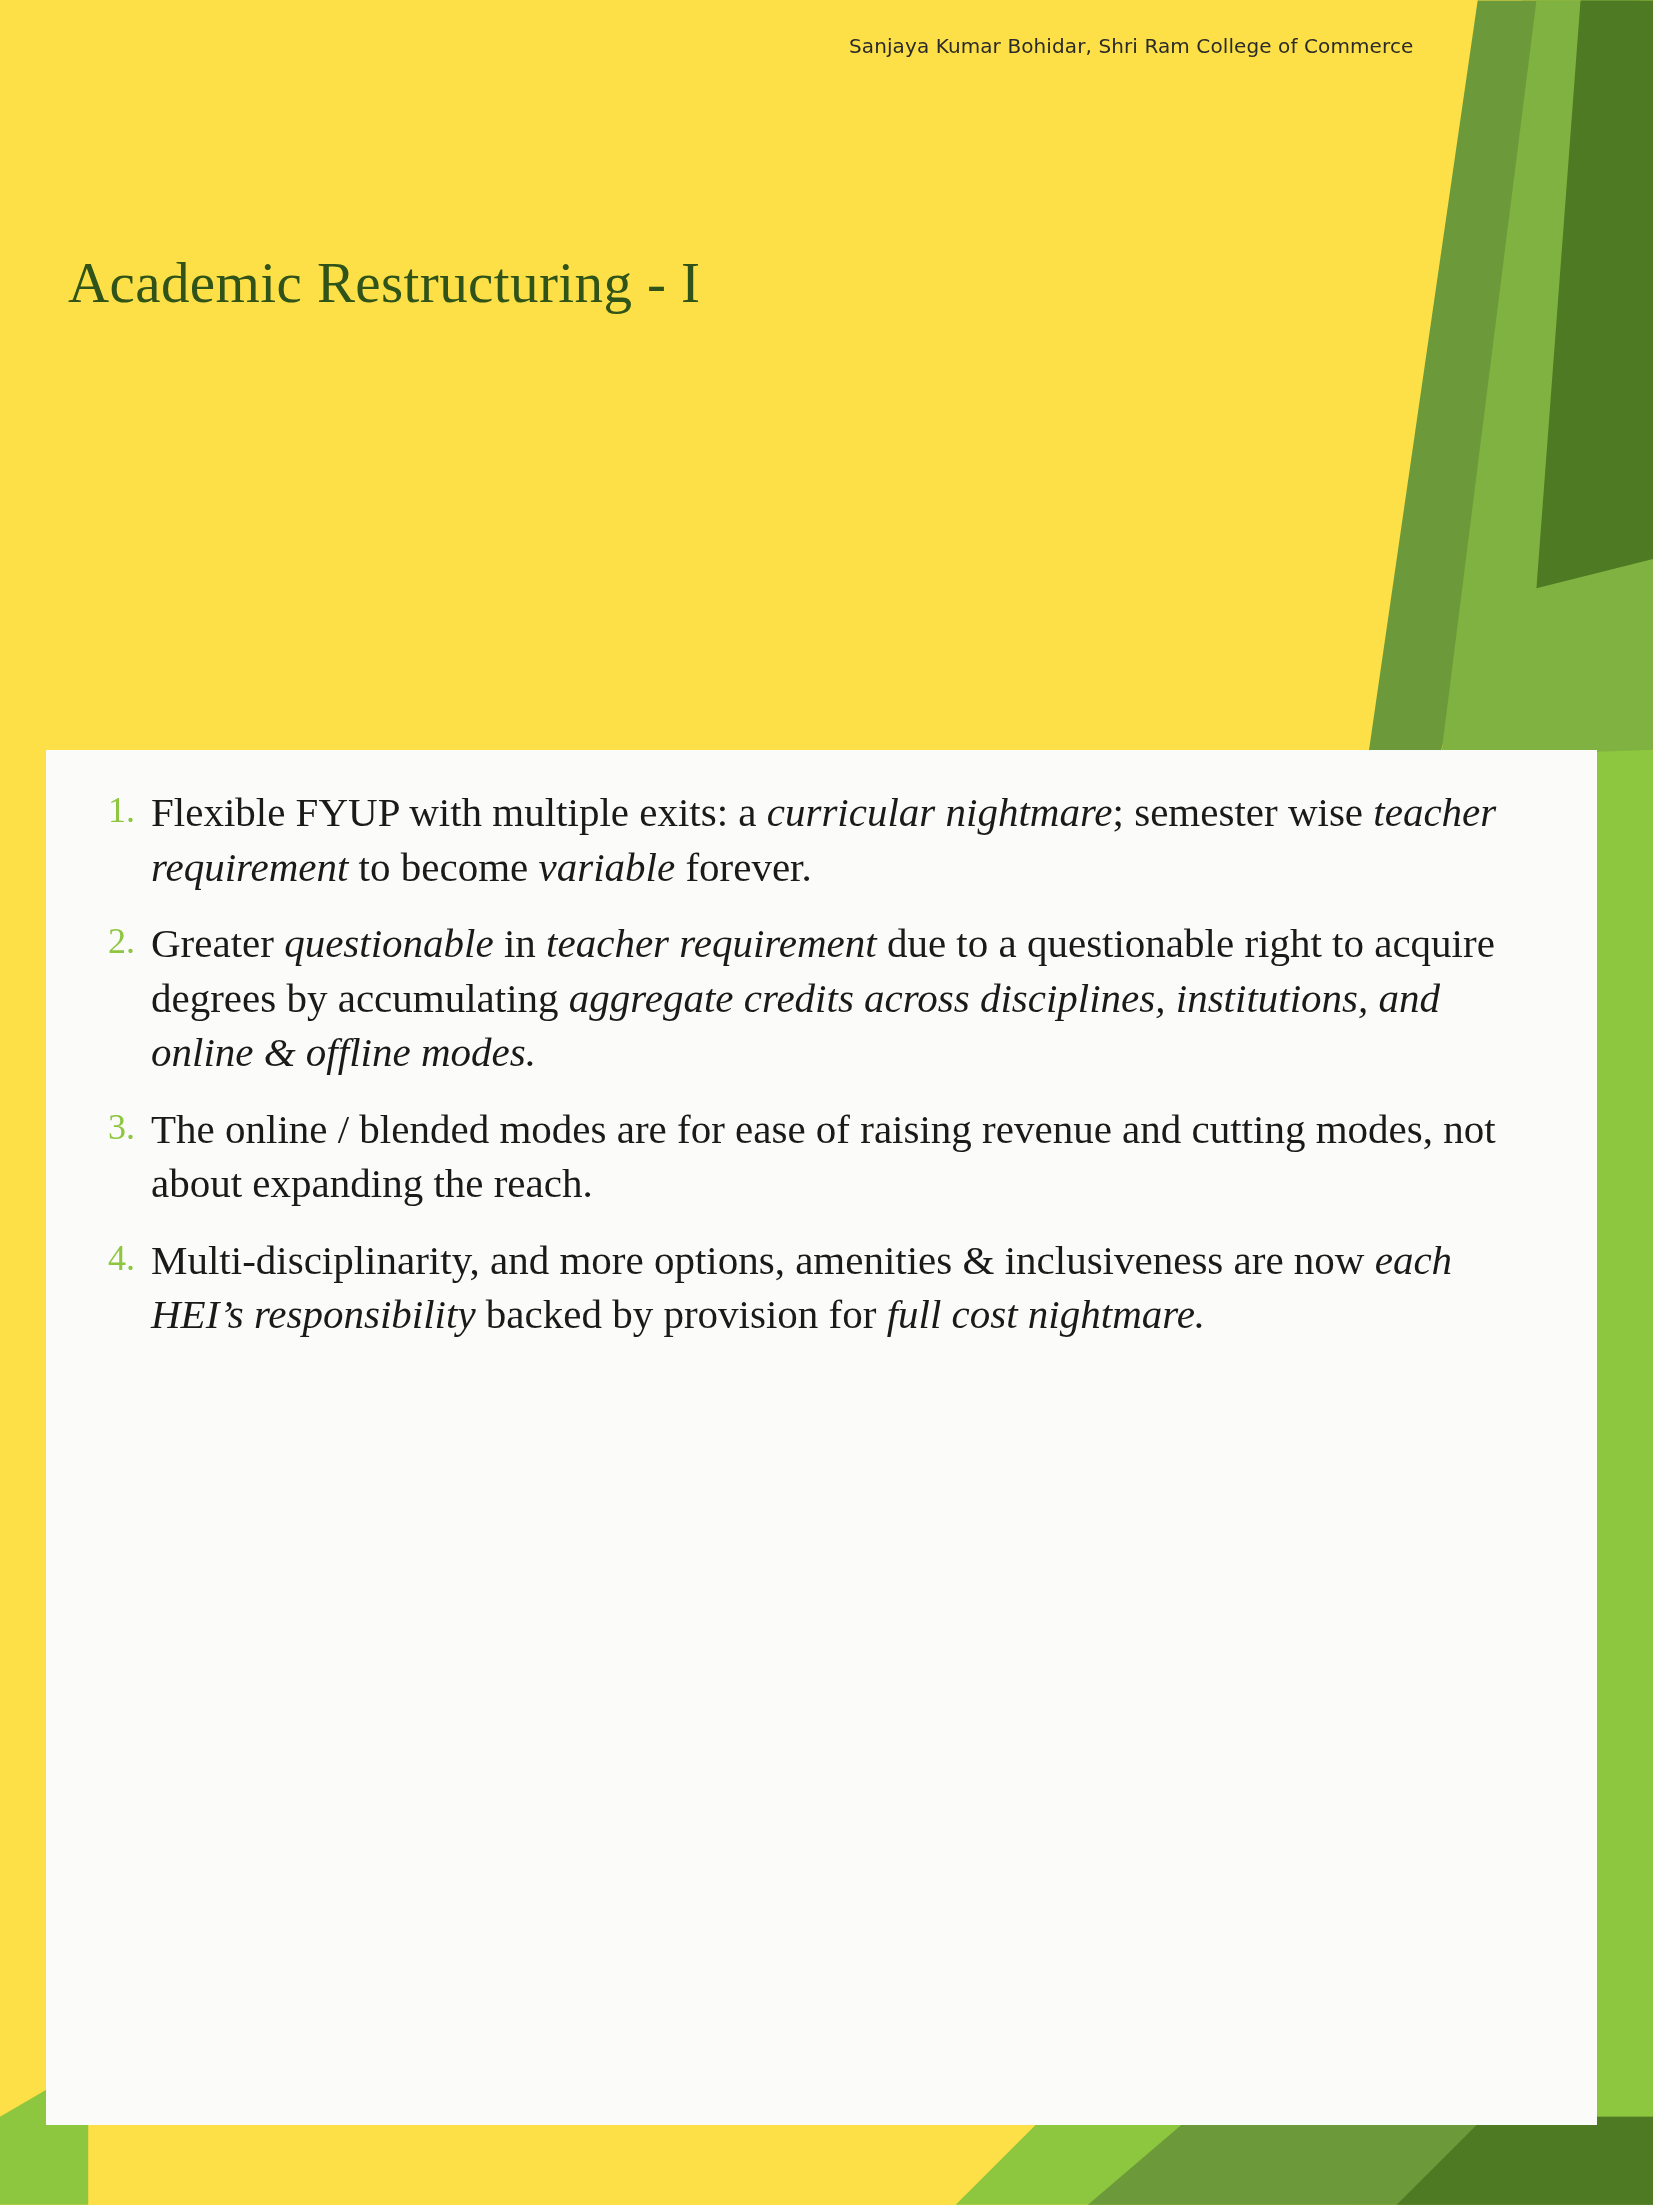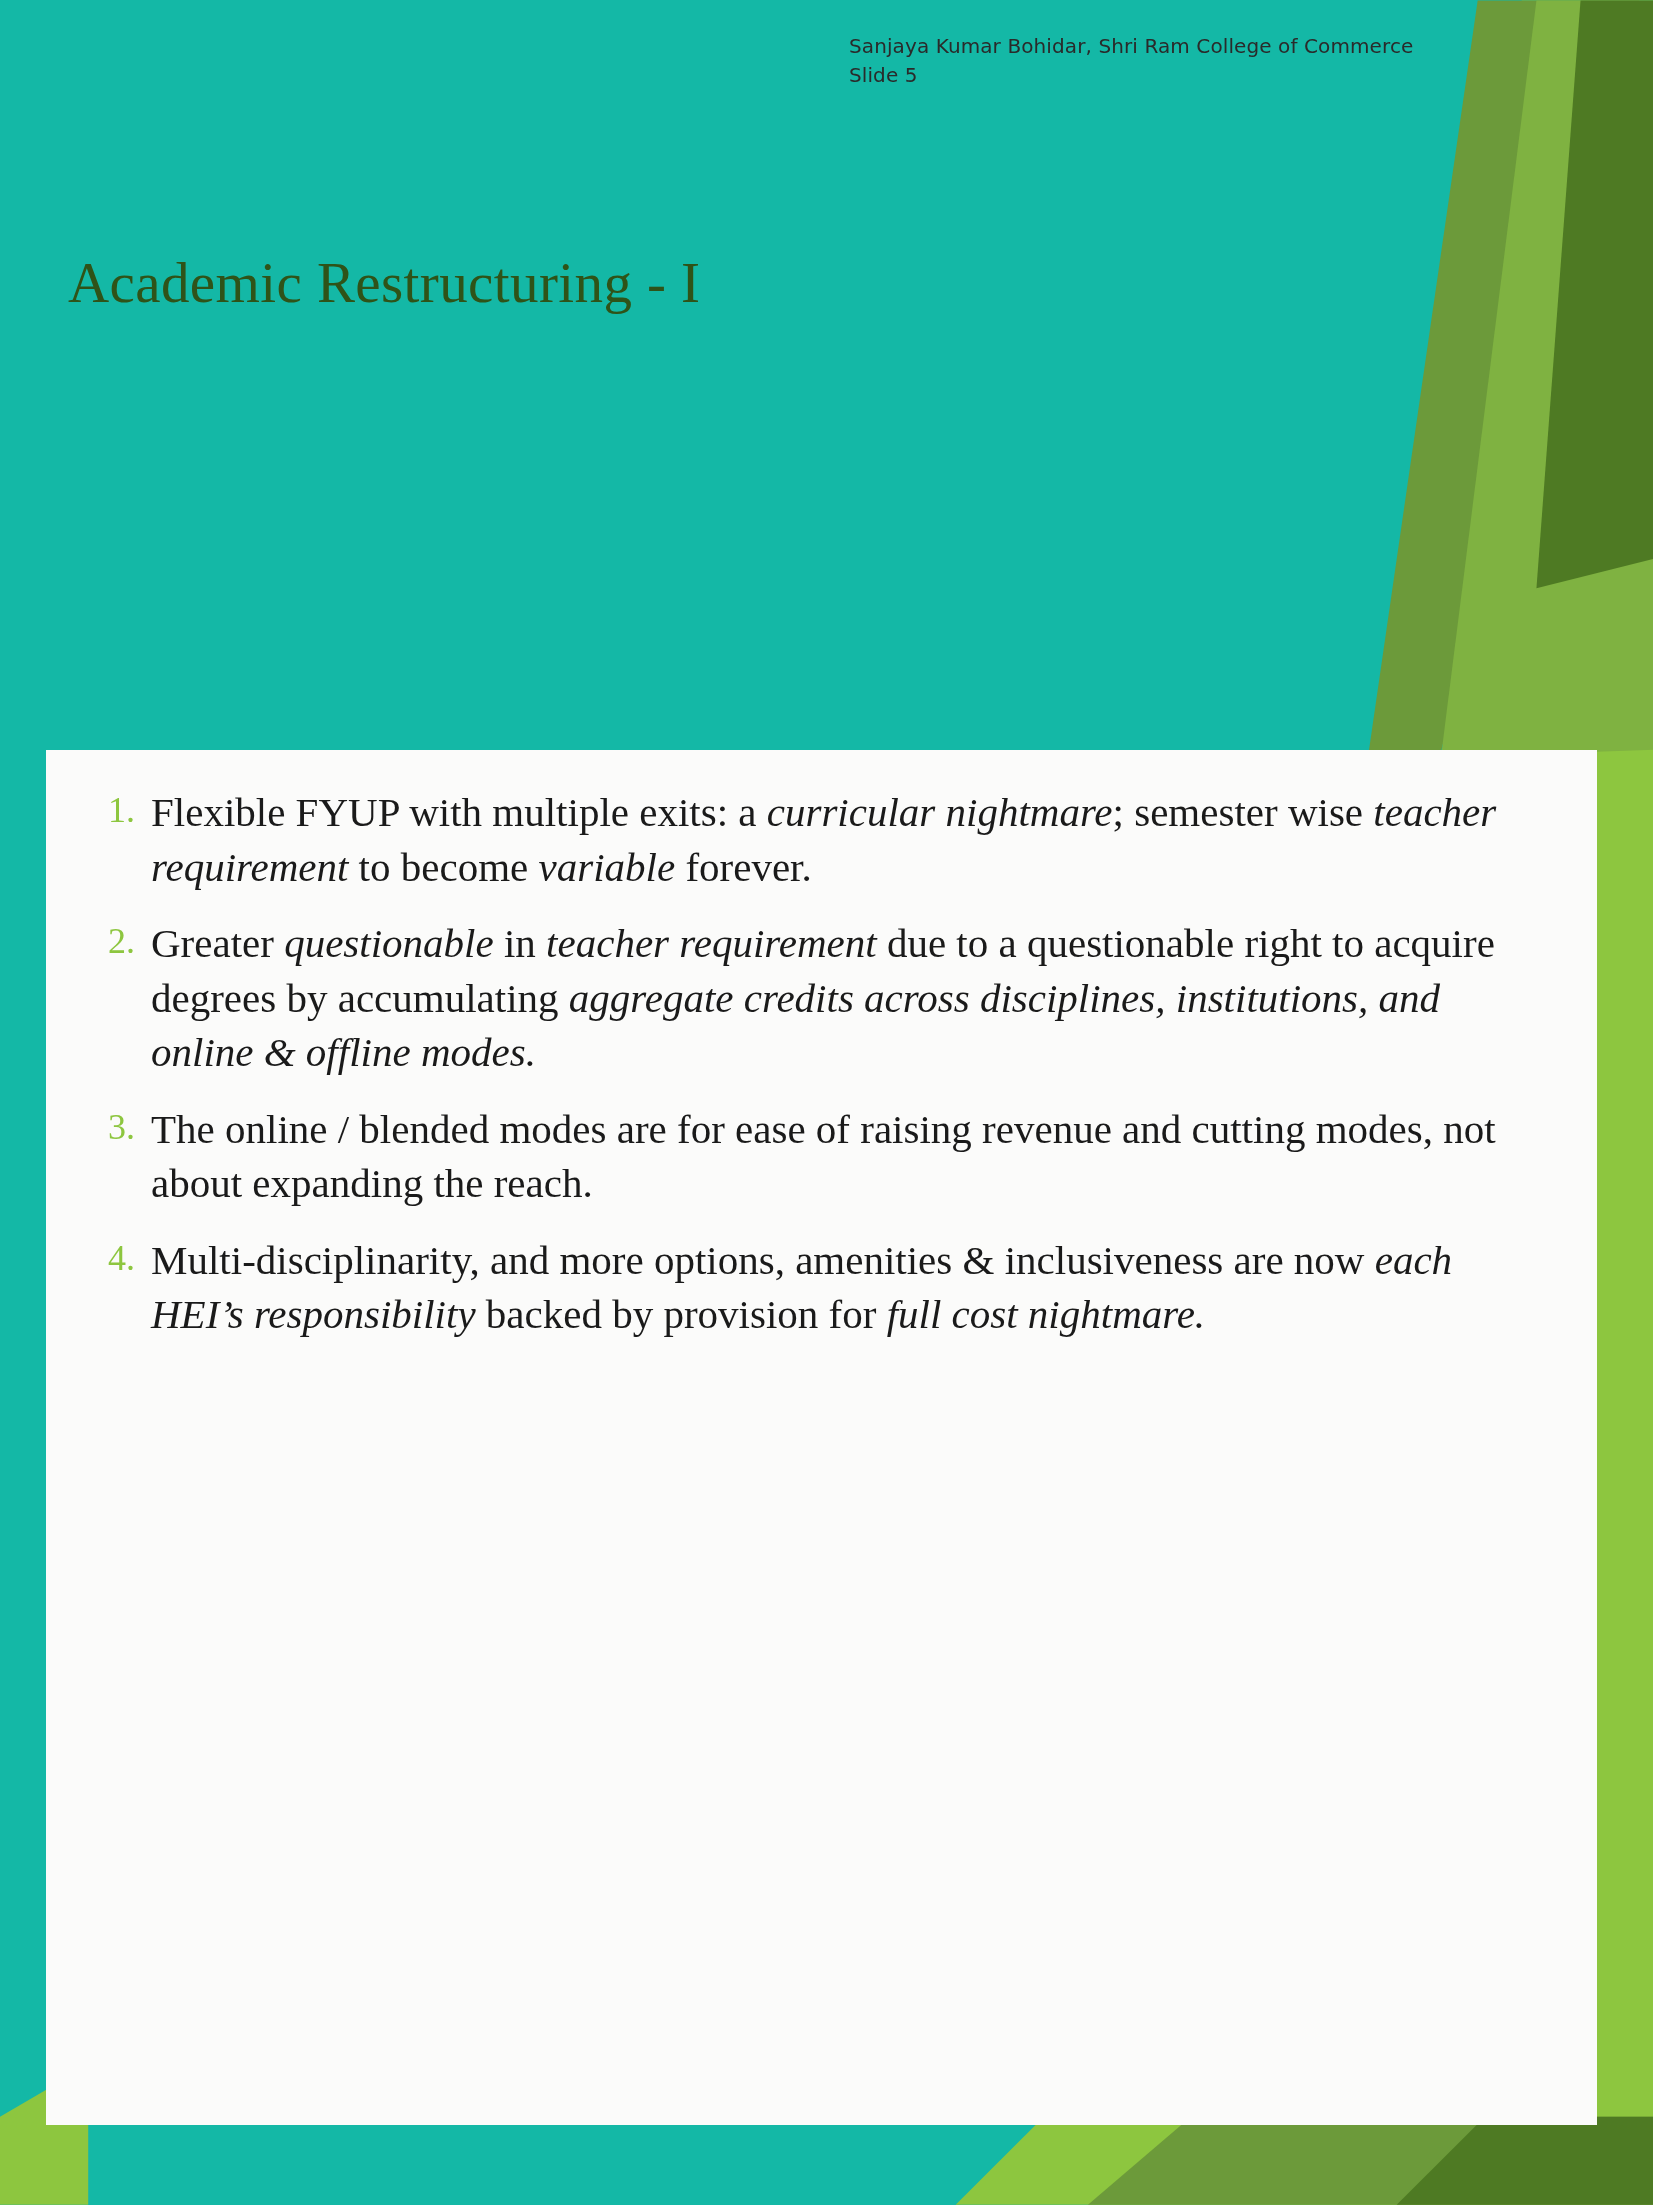--- a/index.html
+++ b/index.html
@@ -11,21 +11,21 @@
     width: 1654px;
     height: 2205px;
     position: relative;
     overflow: hidden;
     font-family: "Liberation Serif", serif;
   }
 
   .slide {
     position: absolute;
     inset: 0;
-    background: #14b8a6;
+    background: #fde047;
     overflow: hidden;
   }
 
   
   .deco {
     position: absolute;
     top: 0;
     right: 0;
     width: 529px;
     height: 2205px;
@@ -128,21 +128,20 @@
     <svg width="1654" height="309" viewBox="0 0 2250 420" xmlns="http://www.w3.org/2000/svg">
       <polygon points="0,300 120,230 120,420 0,420" fill="#8dc63f"></polygon>
       <polygon points="1300,420 1420,300 2250,300 2250,420" fill="#8dc63f"></polygon>
       <polygon points="1480,420 1620,300 2250,300 2250,420" fill="#6c9a3a"></polygon>
       <polygon points="1900,420 2020,300 2250,300 2250,420" fill="#4e7a23"></polygon>
     </svg>
   </div>
 
   <div class="header-block">
     <div class="header-line">Sanjaya Kumar Bohidar, Shri Ram College of Commerce</div>
-    <div class="header-line">Slide 5</div>
   </div>
 
   <div class="title">Academic Restructuring - I</div>
 
   <div class="content-box">
     <ul class="list">
       <li class="list-item">
         <span class="num">1.</span>
         <span class="txt">Flexible FYUP with multiple exits: a <i>curricular nightmare</i>; semester wise <i>teacher requirement</i> to become <i>variable</i> forever.</span>
       </li>

